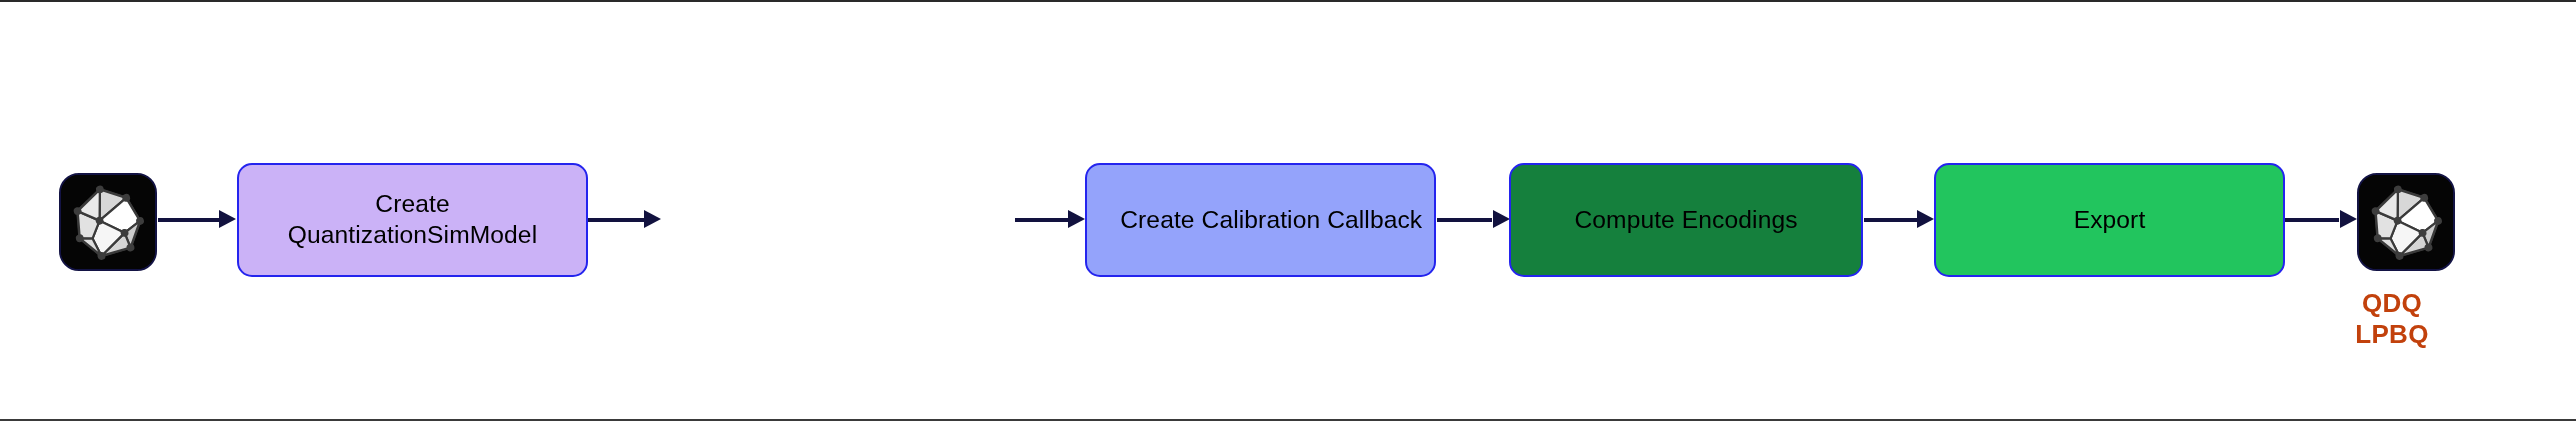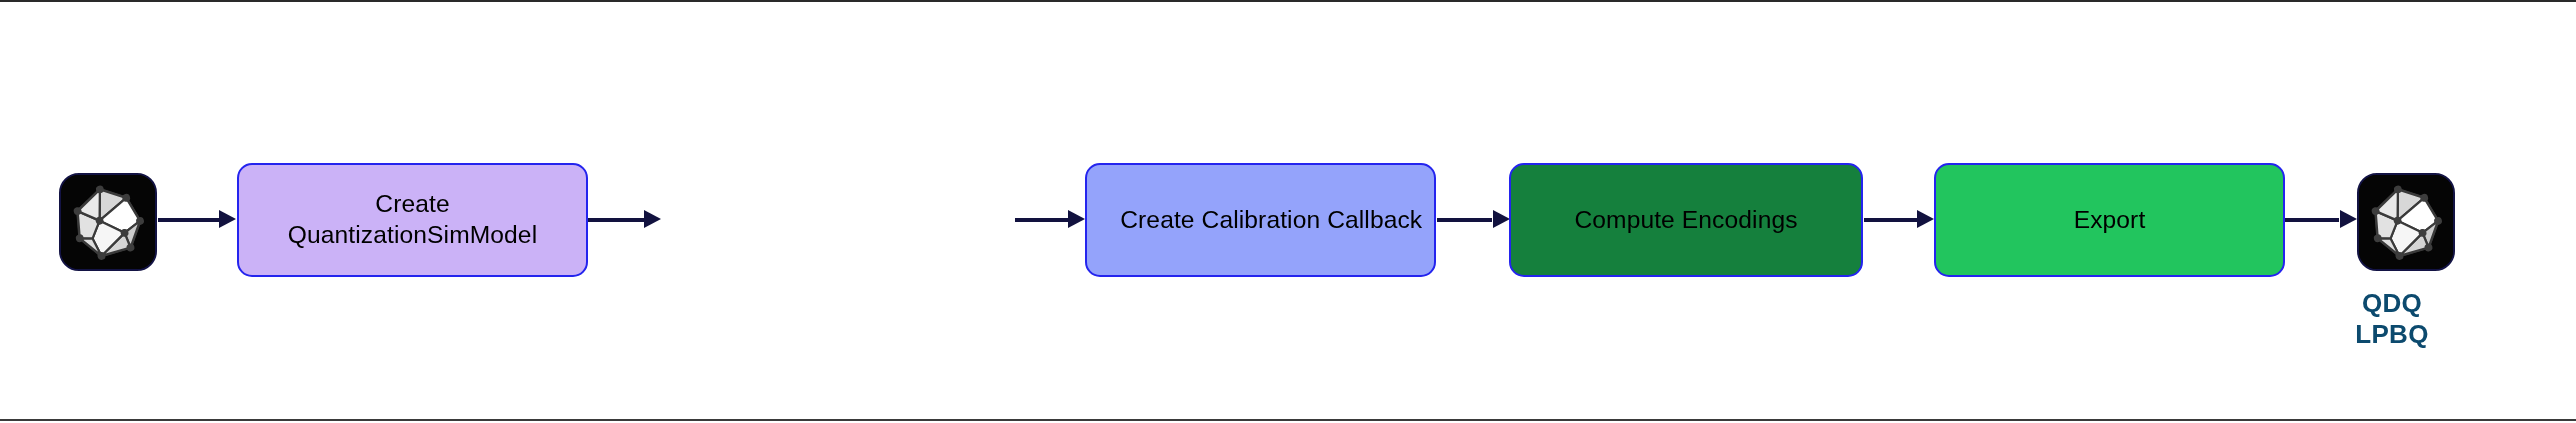--- a/index.html
+++ b/index.html
@@ -118,21 +118,21 @@
   .arrow.a5 { left: 2285px; width: 72px; }
   .arrow.a5 .shaft { width: 54px; }
 
   
   .out-caption {
     position: absolute;
     left: 2313px;
     top: 288px;
     width: 158px;
     text-align: center;
-    color: #0c4a6e;
+    color: #c2410c;
     font-weight: 700;
     font-size: 26px;
     line-height: 1.18;
     letter-spacing: 0.3px;
   }
   .out-caption div { white-space: nowrap; }
 </style>
 </head>
 <body>
 

